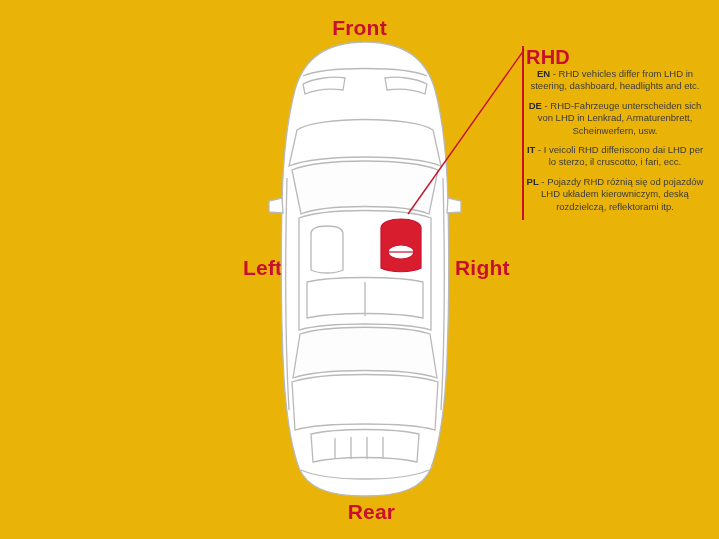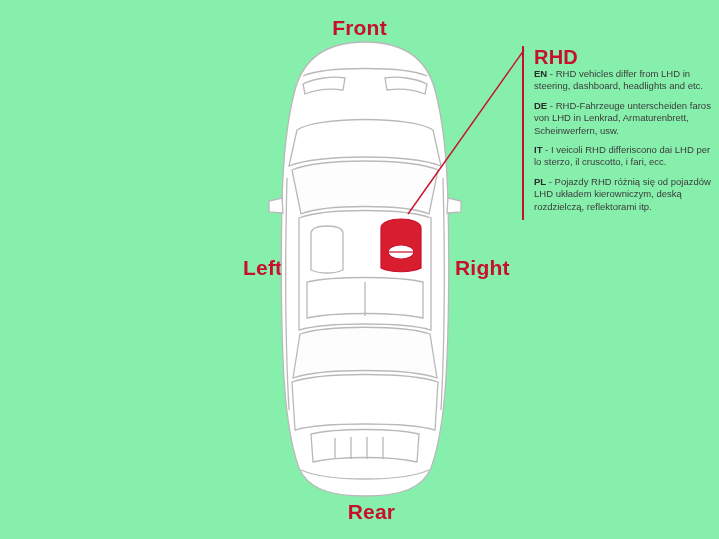--- a/index.html
+++ b/index.html
@@ -10,21 +10,21 @@
     width: 719px;
     height: 539px;
     background: #ececec;
     font-family: "Liberation Sans", sans-serif;
     overflow: hidden;
   }
   .stage {
     position: relative;
     width: 719px;
     height: 539px;
-    background: #86efac;
+    background: #eab308;
   }
 
   
   .orient-label {
     position: absolute;
     color: #c8102e;
     font-weight: bold;
     font-size: 21px;
     letter-spacing: 0.2px;
     white-space: nowrap;
@@ -53,21 +53,21 @@
     height: 170px;
     pointer-events: none;
   }
 
   .info-panel {
     position: absolute;
     left: 522px;
     top: 46px;
     width: 178px;
     border-left: 2px solid #c8102e;
-    padding-left: 10px;
+    padding-left: 2px;
     box-sizing: content-box;
   }
   .info-title {
     color: #c8102e;
     font-weight: bold;
     font-size: 20px;
     line-height: 22px;
     letter-spacing: 0.2px;
   }
   .info-subtitle {
@@ -75,20 +75,21 @@
     font-weight: bold;
     font-size: 11px;
     line-height: 14px;
     margin-bottom: 8px;
   }
   .lang-block {
     color: #3b3b3b;
     font-size: 9.5px;
     line-height: 12.4px;
     margin-bottom: 7px;
+    text-align: center;
   }
   .lang-code {
     font-weight: bold;
     color: #2b2b2b;
   }
 </style>
 </head>
 <body>
 
 <div class="stage">
@@ -162,21 +163,21 @@
   </svg>
 
   <div class="info-panel">
     <div class="info-title">RHD</div>
 
     <div class="lang-block">
       <span class="lang-code">EN</span><span> - </span><span>RHD vehicles differ from LHD in steering, dashboard, headlights and etc.</span>
     </div>
 
     <div class="lang-block">
-      <span class="lang-code">DE</span><span> - </span><span>RHD-Fahrzeuge unterscheiden faros von LHD in Lenkrad, Armaturenbrett, Scheinwerfern, usw.</span>
+      <span class="lang-code">DE</span><span> - </span><span>RHD-Fahrzeuge unterscheiden sich von LHD in Lenkrad, Armaturenbrett, Scheinwerfern, usw.</span>
     </div>
 
 
     <div class="lang-block">
       <span class="lang-code">IT</span><span> - </span><span>I veicoli RHD differiscono dai LHD per lo sterzo, il cruscotto, i fari, ecc.</span>
     </div>
 
 
     <div class="lang-block">
       <span class="lang-code">PL</span><span> - </span><span>Pojazdy RHD różnią się od pojazdów LHD układem kierowniczym, deską rozdzielczą, reflektorami itp.</span>

